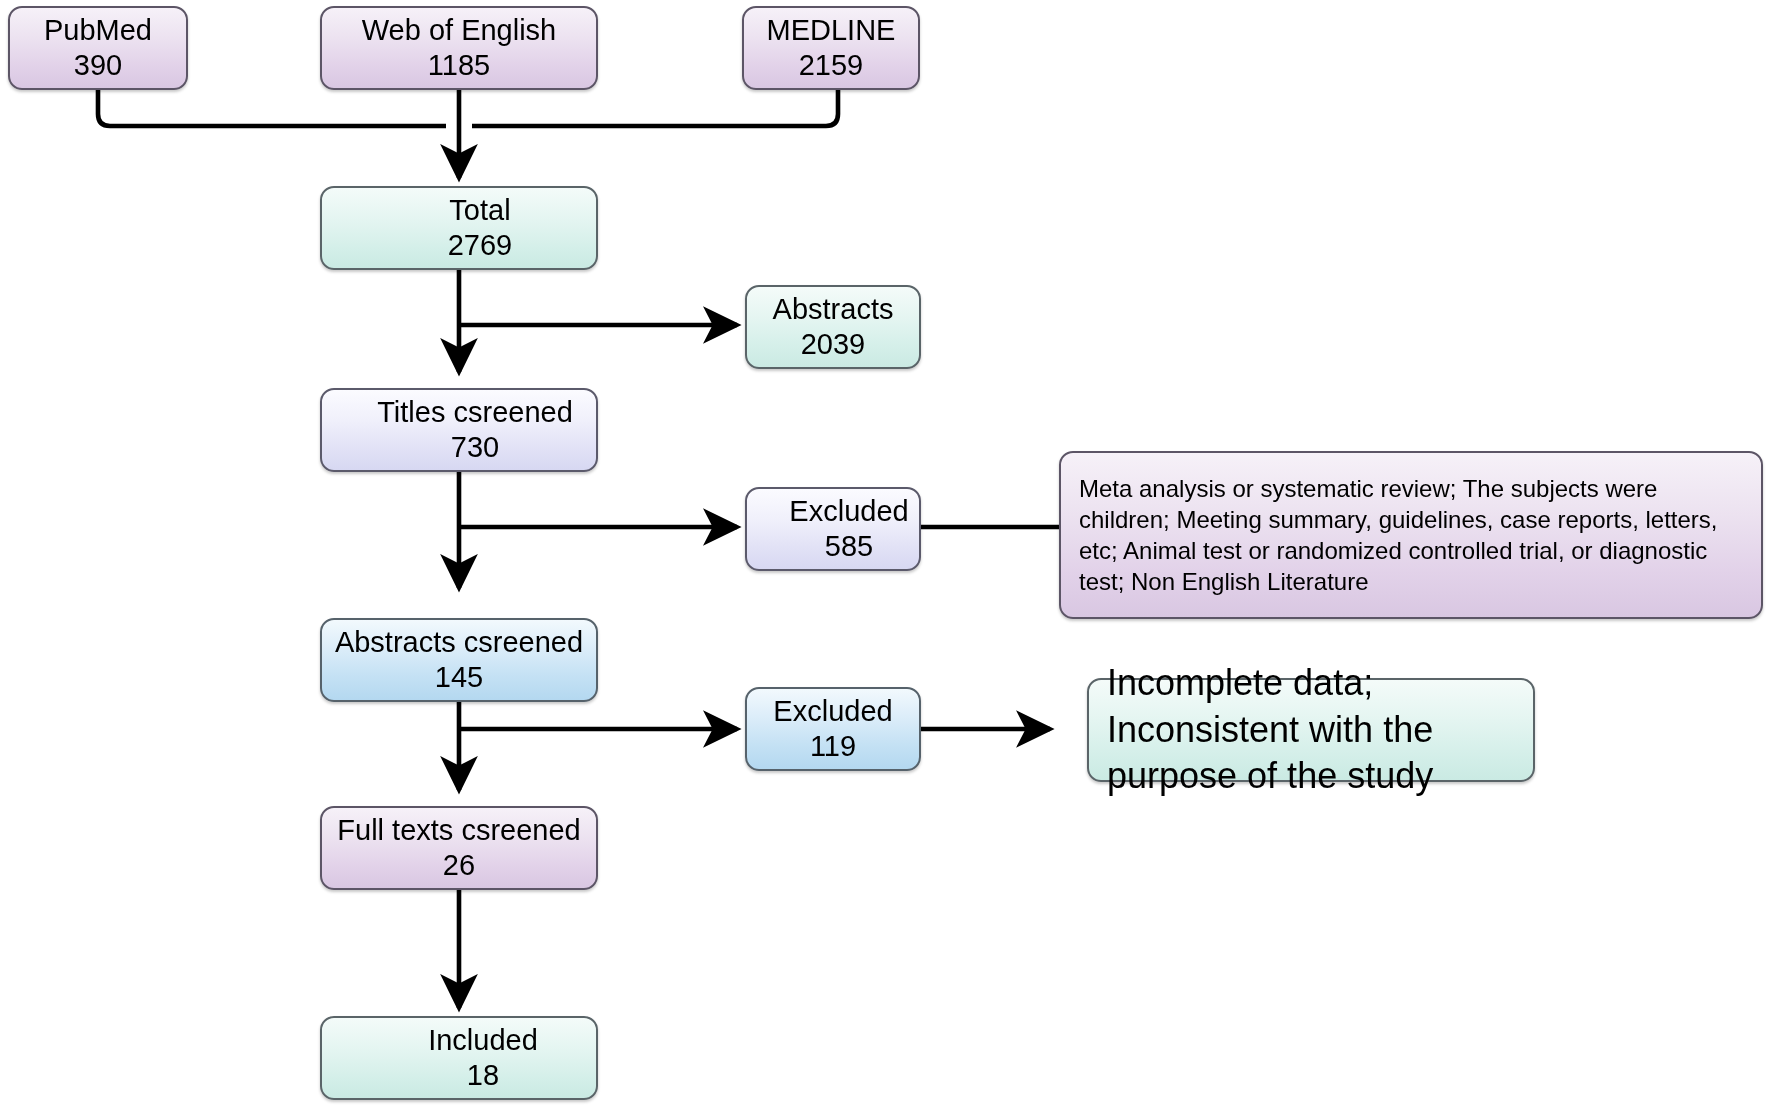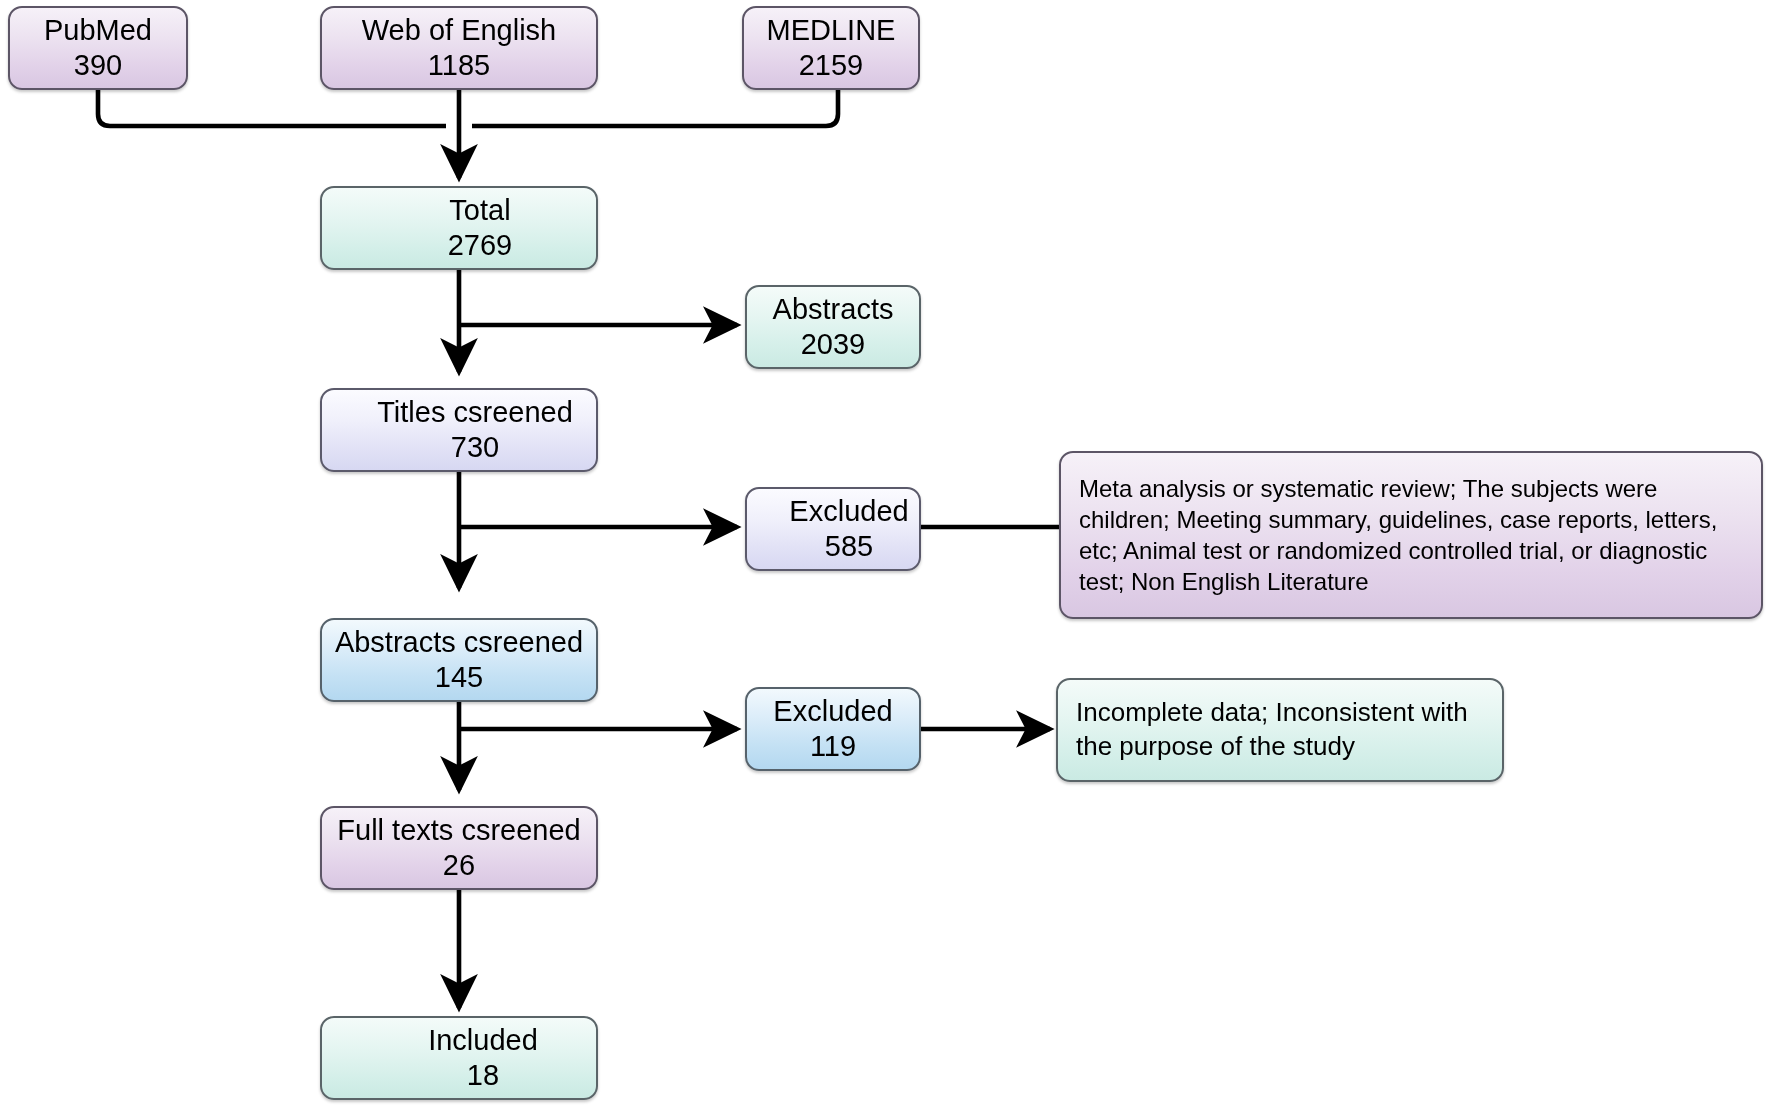--- a/index.html
+++ b/index.html
@@ -150,21 +150,21 @@
   <div class="node theme-blue" style="left:320px; top:604px; width:278px; height:84px;margin-top:14px;">
     <span class="line1">Abstracts csreened</span>
     <span class="line2">145</span>
   </div>
 
   <div class="node theme-blue" style="left:745px; top:687px; width:176px; height:84px;">
     <span class="line1">Excluded</span>
     <span class="line2">119</span>
   </div>
 
-  <div class="node textbox theme-mint" style="left:1056px; top:678px; width:448px; height:104px; font-size:26px;">
+  <div class="node textbox theme-mint" style="left:1087px; top:678px; width:448px; height:104px; font-size:36px;">
     <span class="body">Incomplete data; Inconsistent with the purpose of the study</span>
   </div>
 
   <div class="node theme-purple" style="left:320px; top:806px; width:278px; height:84px;">
     <span class="line1">Full texts csreened</span>
     <span class="line2">26</span>
   </div>
 
   <div class="node theme-mint" style="left:320px; top:1016px; width:278px; height:84px;padding-left:48px;">
     <span class="line1">Included</span>

